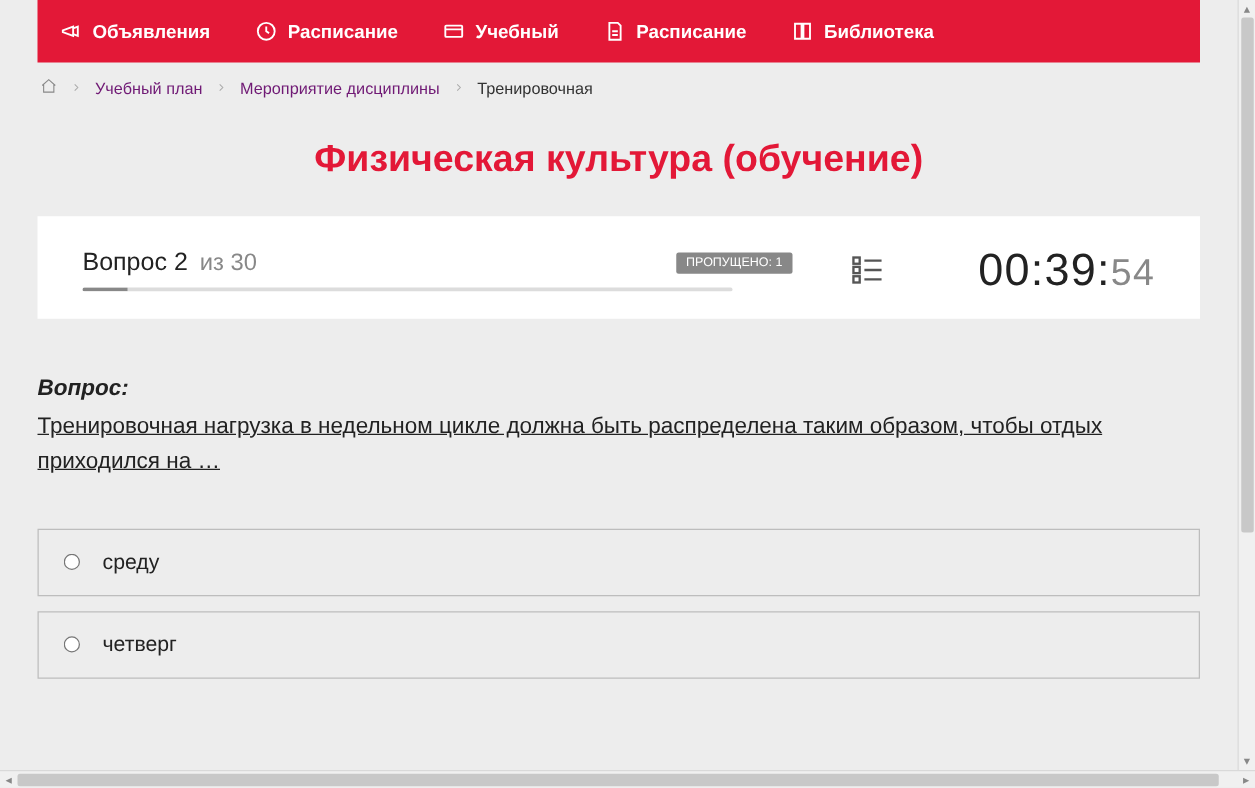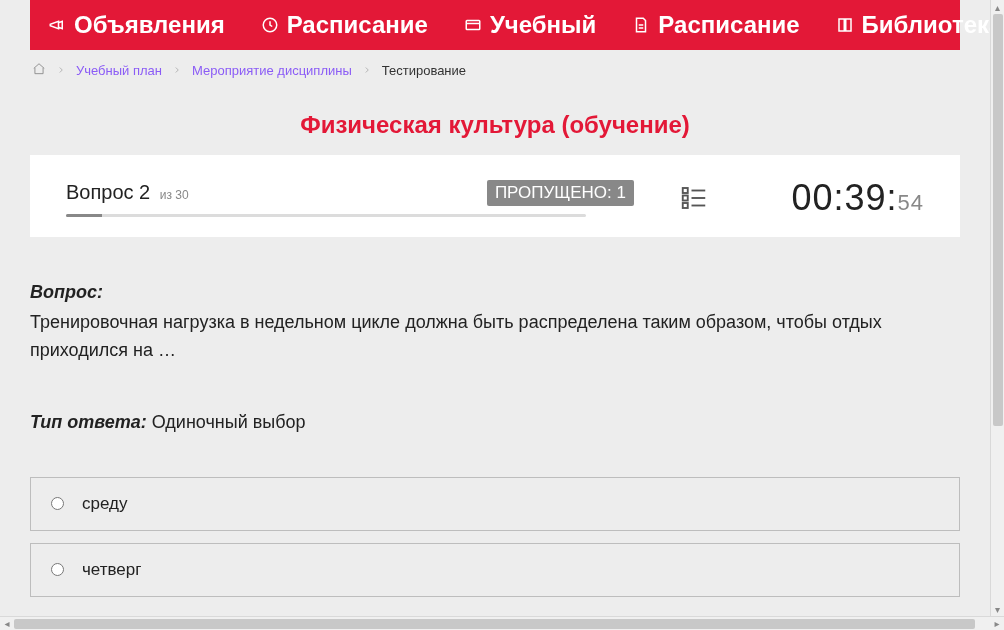--- a/index.html
+++ b/index.html
@@ -1,44 +1,44 @@
 <!DOCTYPE html>
 <html><head>
   <meta charset="utf-8">
   <style>
     * { box-sizing: border-box; margin: 0; padding: 0; }
     body { font-family: Arial, Helvetica, sans-serif; background: #ededed; overflow: hidden; }
     .viewport { width: 1004px; height: 630px; background: #ededed; position: relative; overflow: auto; }
     .content-area { width: 990px; height: 616px; overflow: hidden; }
     .nav { display: flex; background: #e31837; height: 50px; margin: 0 30px; align-items: stretch; }
-    .nav-item { display: flex; align-items: center; gap: 8px; padding: 0 18px; color: #fff; font-size: 24px; font-weight: 600; cursor: pointer; white-space: nowrap; }
+    .nav-item { display: flex; align-items: center; gap: 8px; padding: 0 18px; color: #fff; font-size: 15px; font-weight: 600; cursor: pointer; white-space: nowrap; }
     .nav-item.active { background: #a81228; }
     .nav-icon { display: inline-flex; align-items: center; justify-content: center; width: 18px; height: 18px; }
     .nav-icon svg { width: 18px; height: 18px; stroke: #fff; fill: none; stroke-width: 2; }
     .breadcrumbs { display: flex; align-items: center; gap: 10px; padding: 12px 32px 0 32px; font-size: 13px; color: #777; }
     .bc-home svg { width: 14px; height: 14px; stroke: #888; fill: none; stroke-width: 1.5; }
     .bc-sep svg { width: 10px; height: 10px; stroke: #aaa; fill: none; stroke-width: 2; }
-    .bc-item { color: #8b5cf6; cursor: pointer; }
+    .bc-item { color: #701a75; cursor: pointer; }
     .bc-item.current { color: #333; cursor: default; }
-    .page-title { text-align: center; color: #e31837; font-size: 24px; font-weight: 600; margin: 32px 0 16px; }
+    .page-title { text-align: center; color: #e31837; font-size: 30px; font-weight: 600; margin: 32px 0 28px; }
     .status-panel { background: #fff; margin: 0 30px; padding: 22px 36px 18px 36px; display: flex; align-items: center; justify-content: space-between; }
     .status-left { flex: 1; }
     .q-row { display: flex; align-items: center; gap: 16px; margin-bottom: 8px; }
     .q-label { font-size: 20px; color: #222; }
-    .q-of { color: #888; font-size: 12px; margin-left: 4px; }
-    .miss-badge { background: #888; color: #fff; font-size: 17px; padding: 3px 8px; border-radius: 2px; margin-left: auto; }
+    .q-of { color: #888; font-size: 19px; margin-left: 4px; }
+    .miss-badge { background: #888; color: #fff; font-size: 10px; padding: 3px 8px; border-radius: 2px; margin-left: auto; }
     .progress-bar { height: 3px; background: #dcdcdc; width: 520px; border-radius: 2px; overflow: hidden; }
     .progress-fill { height: 100%; background: #888; width: 7%; }
     .status-mid { width: 40px; margin: 0 40px; display: flex; align-items: center; justify-content: center; cursor: pointer; }
     .status-mid svg { width: 30px; height: 30px; stroke: #555; }
     .timer { font-size: 36px; color: #222; font-weight: 400; letter-spacing: 1px; min-width: 170px; text-align: right; }
-    .timer-sec { color: #888; font-size: 22px; }
+    .timer-sec { color: #888; font-size: 30px; }
     .q-body { margin: 42px 30px 0 30px; font-size: 18px; color: #222; line-height: 1.55; }
     .q-prompt-label { font-weight: bold; font-style: italic; display: inline; }
-    .q-prompt-text { display: block; margin-top: 2px; }
+    .q-prompt-text { display: block; margin-top: 2px; text-decoration: underline; }
     .q-answer-type { margin-top: 44px; }
     .q-answer-type-label { font-weight: bold; font-style: italic; }
     .options { margin: 40px 30px 0 30px; }
     .option { border: 1px solid #bdbdbd; padding: 16px 20px; margin-bottom: 12px; display: flex; align-items: center; gap: 18px; cursor: pointer; background: #ededed; }
     .option input[type=radio] { cursor: pointer; }
     .option-label { font-size: 17px; color: #222; }
     .h-scrollbar { position: absolute; bottom: 0; left: 0; right: 0; height: 14px; background: #f0f0f0; border-top: 1px solid #d9d9d9; display: flex; align-items: center; }
     .h-arrow { width: 14px; height: 14px; display: flex; align-items: center; justify-content: center; color: #888; font-size: 10px; }
     .h-track { flex: 1; height: 14px; position: relative; }
     .h-thumb { position: absolute; left: 0; width: 98.5%; height: 10px; top: 2px; background: #c8c8c8; border-radius: 2px; }
@@ -110,21 +110,21 @@
             <path d="M9 6l6 6-6 6"></path>
           </svg></span>
       <span class="bc-item">Учебный план</span>
       <span class="bc-sep"><svg viewBox="0 0 24 24">
             <path d="M9 6l6 6-6 6"></path>
           </svg></span>
       <span class="bc-item">Мероприятие дисциплины</span>
       <span class="bc-sep"><svg viewBox="0 0 24 24">
             <path d="M9 6l6 6-6 6"></path>
           </svg></span>
-      <span class="bc-item current">Тестирование</span>
+      <span class="bc-item current">Тренировочная</span>
     </div>
 
     <h1 class="page-title">Физическая культура (обучение)</h1>
 
     <div class="status-panel">
       <div class="status-left">
         <div class="q-row">
           <span class="q-label">
             <span>Вопрос</span>
             <span>2</span>
@@ -149,24 +149,20 @@
       <div class="timer">
         <span>00:39:</span><span class="timer-sec">54</span>
       </div>
     </div>
 
     <div class="q-body">
       <div>
         <span class="q-prompt-label">Вопрос:</span>
         <span class="q-prompt-text">Тренировочная нагрузка в недельном цикле должна быть распределена таким образом, чтобы отдых приходился на …</span>
       </div>
-      <div class="q-answer-type">
-        <span class="q-answer-type-label">Тип ответа:</span>
-        <span>Одиночный выбор</span>
-      </div>
     </div>
 
     <div class="options">
       <label class="option">
         <input type="radio" name="ans" style="">
         <span class="option-label">среду</span>
       </label>
       <label class="option">
         <input type="radio" name="ans" style="">
         <span class="option-label">четверг</span>

